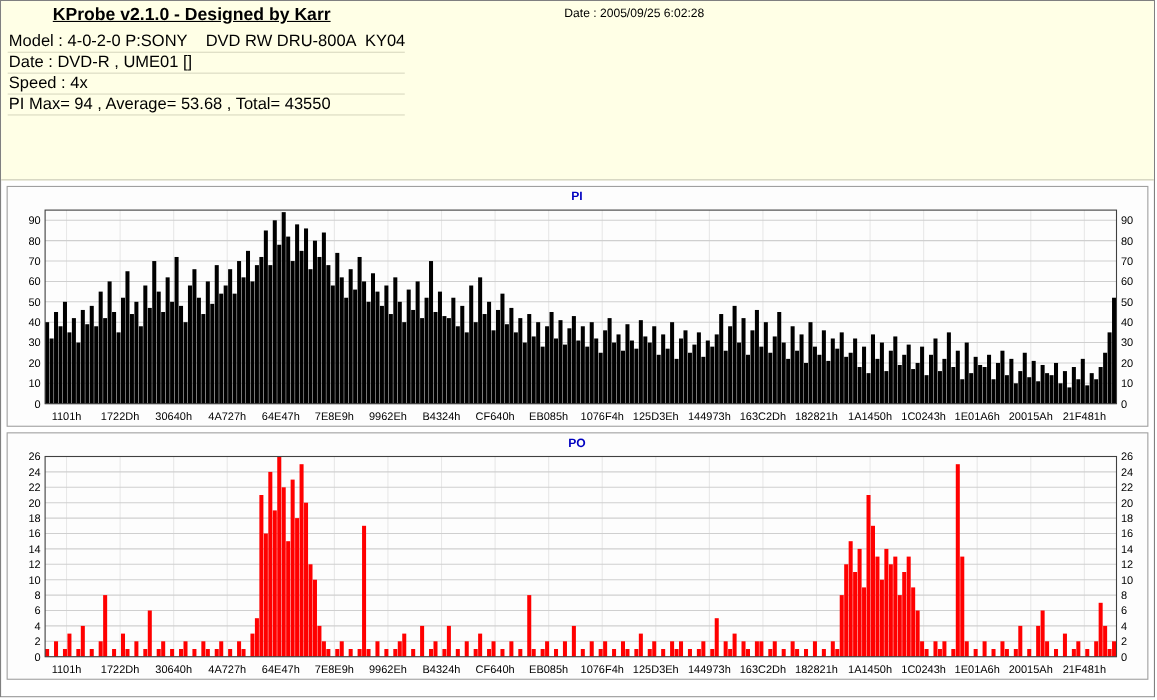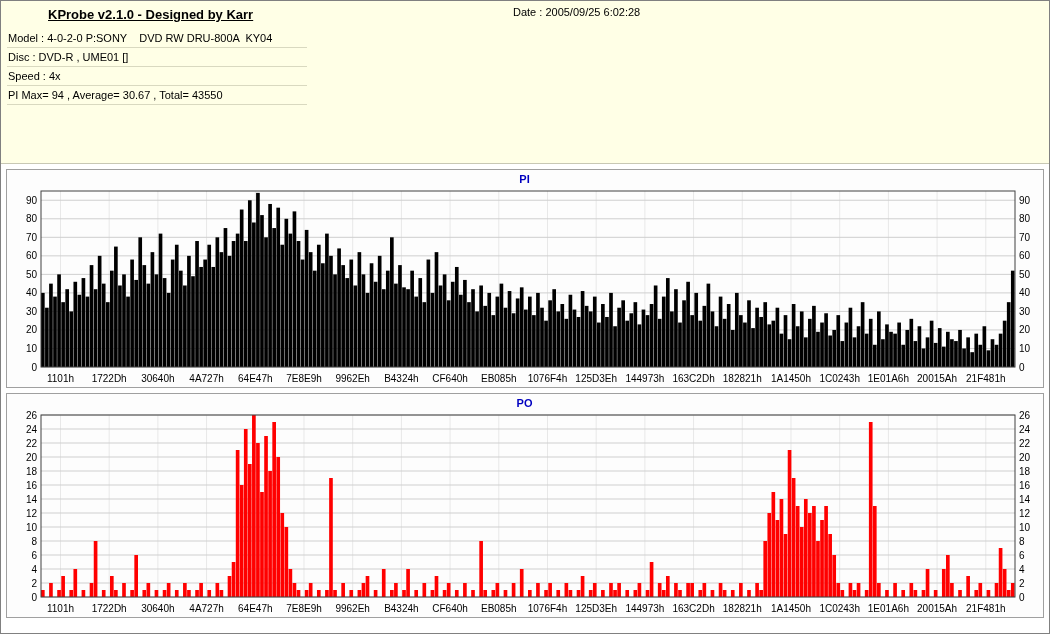--- a/index.html
+++ b/index.html
@@ -6,25 +6,25 @@
   .window{
     width:1050px;height:634px;border:1px solid #808080;background:#ffffff;
     font-family:"Liberation Sans",sans-serif;box-sizing:border-box;position:relative;
     overflow:hidden;
   }
   .header-panel{
     background:#ffffe6;height:163px;box-sizing:border-box;
     border-bottom:1px solid #c8c8b4;padding:4px 6px 2px 6px;position:relative;
   }
   .header-top{height:20px;position:relative;}
-  .app-title{font-size:13px;font-weight:bold;text-decoration:underline;color:#000;padding-left:41px;}
+  .app-title{font-size:16px;font-weight:bold;text-decoration:underline;color:#000;padding-left:41px;}
   .date-label{position:absolute;left:506px;top:1px;font-size:11px;color:#000;}
   .info-table{margin-top:4px;width:fit-content;min-width:300px;}
   .info-row{
-    font-size:11px;color:#000;height:18px;line-height:18px;
+    font-size:15px;color:#000;height:18px;line-height:18px;
     border-bottom:1px solid #d9d9c0;white-space:pre;padding-left:1px;
   }
   .chart-panel{
     margin:5px 5px 0 5px;border:1px solid #a0a0a0;background:#fdfdfd;
     padding:2px 5px 2px 4px;box-sizing:border-box;
   }
   .chart-title{
     text-align:center;font-size:11px;font-weight:bold;color:#0000c0;height:15px;line-height:15px;
   }
   .chart-canvas{line-height:0;}
@@ -35,23 +35,23 @@
 
 <div class="window">
 
   <div class="header-panel">
     <div class="header-top">
       <span class="app-title">KProbe v2.1.0 - Designed by Karr</span>
       <span class="date-label">Date : 2005/09/25 6:02:28</span>
     </div>
     <div class="info-table">
       <div class="info-row">Model : 4-0-2-0 P:SONY    DVD RW DRU-800A  KY04</div>
-      <div class="info-row">Disc : DVD-R , UME01 []</div>
+      <div class="info-row">Date : DVD-R , UME01 []</div>
       <div class="info-row">Speed : 4x</div>
-      <div class="info-row">PI Max= 94 , Average= 30.67 , Total= 43550</div>
+      <div class="info-row">PI Max= 94 , Average= 53.68 , Total= 43550</div>
     </div>
   </div>
 
   <div class="chart-panel">
     <div class="chart-title">PI</div>
     <div class="chart-canvas" id="pi-chart"><svg width="1034" height="198">
           <line x1="49.480000000000004" y1="4" x2="49.480000000000004" y2="180" stroke="#e8e8e8" stroke-width="1"></line>
           <text x="49.480000000000004" y="195" text-anchor="middle" font-size="10" fill="#000">1101h</text>
           <line x1="98.17999999999999" y1="4" x2="98.17999999999999" y2="180" stroke="#e8e8e8" stroke-width="1"></line>
           <text x="98.17999999999999" y="195" text-anchor="middle" font-size="10" fill="#000">1722Dh</text>

